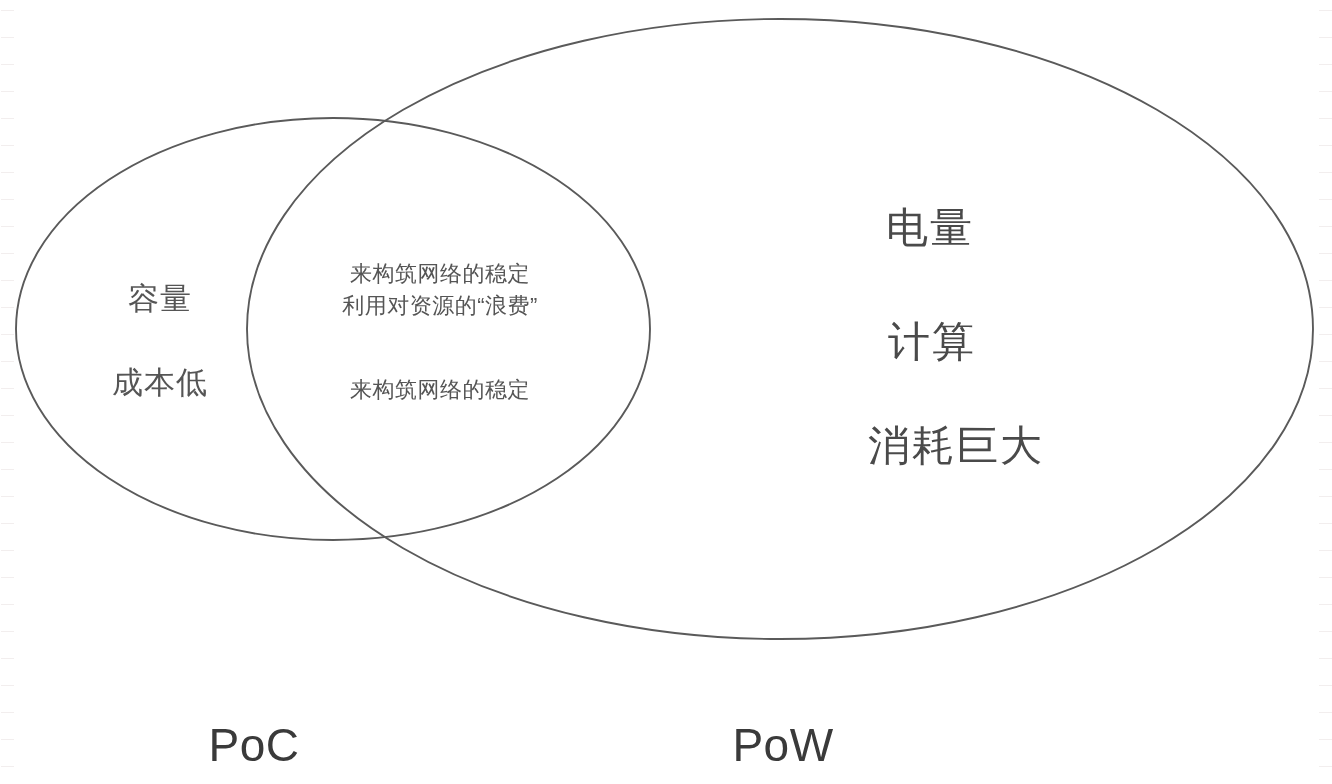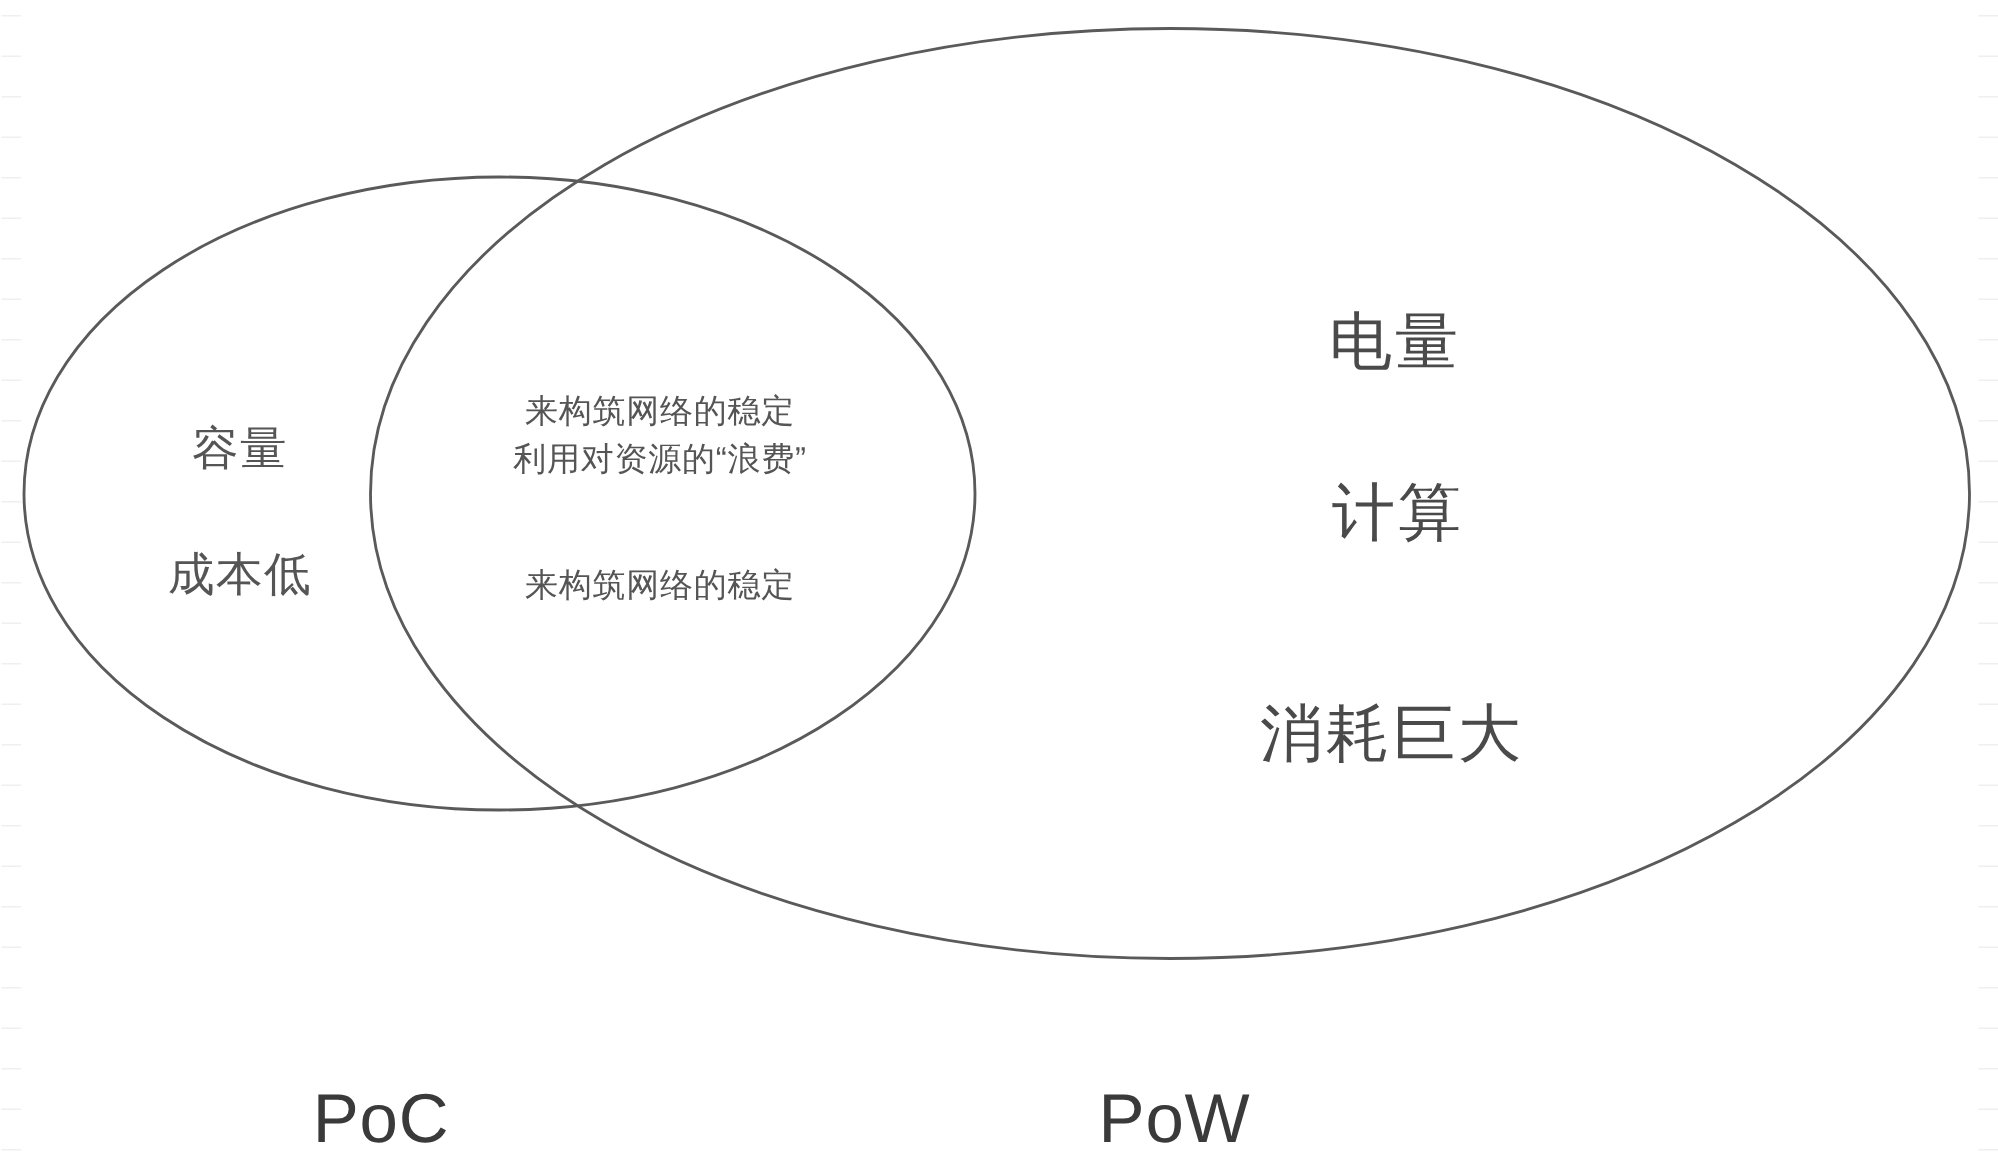--- a/index.html
+++ b/index.html
@@ -161,19 +161,19 @@
     <div>来构筑网络的稳定</div>
     <div>利用对资源的“浪费”</div>
   </div>
 
   <div class="txt mid-label" style="left:440px; top:376px;">来构筑网络的稳定</div>
 
   <div class="txt right-label" style="left:930px; top:201px;">电量</div>
 
   <div class="txt right-label" style="left:932px; top:315px;">计算</div>
 
-  <div class="txt right-label" style="left:928px; top:419px;margin-top:43px;">消耗巨大</div>
+  <div class="txt right-label" style="left:956px; top:419px;">消耗巨大</div>
 
   <div class="txt set-name" style="left:254px; top:716px;">PoC</div>
 
   <div class="txt set-name" style="left:783px; top:716px;">PoW</div>
 
 </div>
 
 </body></html>

